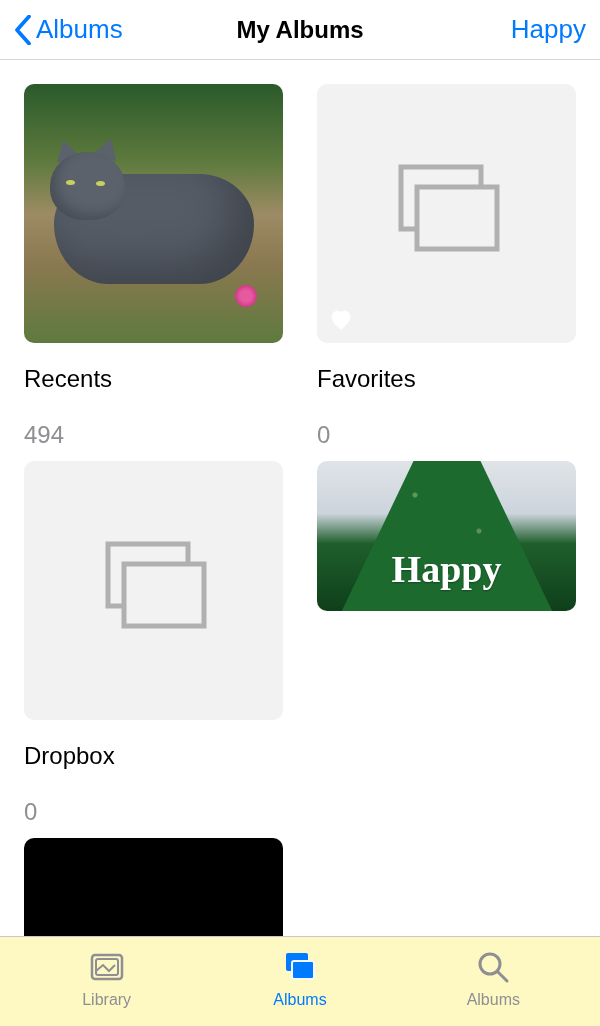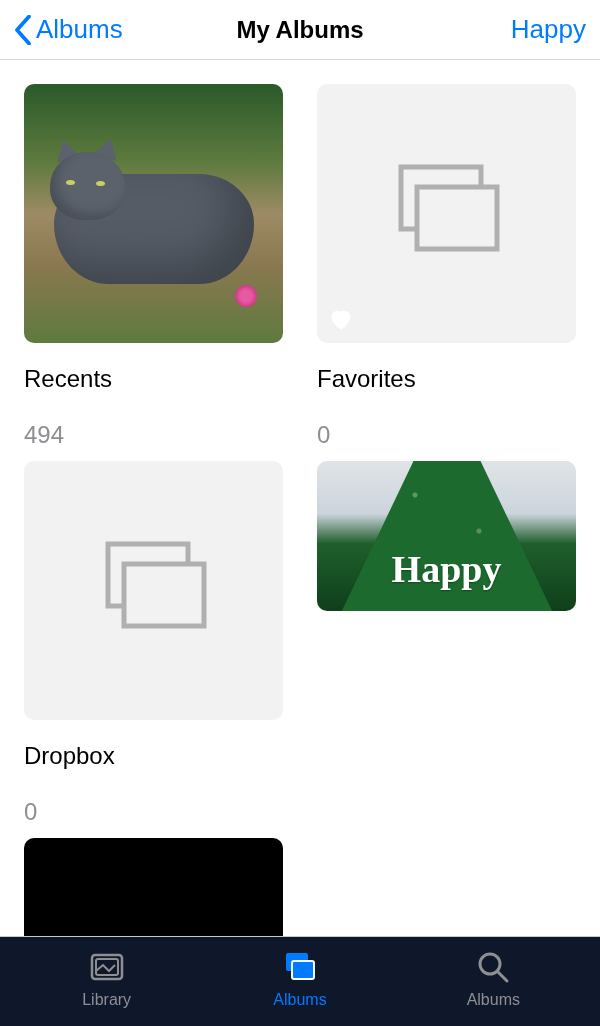--- a/index.html
+++ b/index.html
@@ -24,21 +24,21 @@
   .heart {
     position: absolute; left: 10px; bottom: 10px; width: 28px; height: 28px; color: #fff;
   }
   .empty-stack { color: #b0b0b0; }
   .overlay-label {
     position: absolute; left: 50%; bottom: 20px; transform: translateX(-50%);
     color: #fff; font-weight: 700; font-size: 38px; text-shadow: 0 1px 2px rgba(0,0,0,.35);
     font-family: Georgia, 'Times New Roman', serif;
   }
   .tabbar {
-    height: 90px; border-top: 1px solid #c8c8c8; background: #0f172a;
+    height: 90px; border-top: 1px solid #c8c8c8; background: #fef9c3;
     display: flex; justify-content: space-around; align-items: center; padding: 4px 10px 12px 10px;
   }
   .tab { display: flex; flex-direction: column; align-items: center; gap: 4px; color: #8e8e93; width: 25%; }
   .tab.active { color: #007aff; }
   .tab svg { width: 40px; height: 40px; }
   .tab-label { font-size: 16px; }
   
   .photo-recents {
     background: linear-gradient(180deg,#2a5a2a 0%, #5e7a3e 30%, #9c8b64 50%, #8a7850 70%, #5e7a3e 100%);
   }

